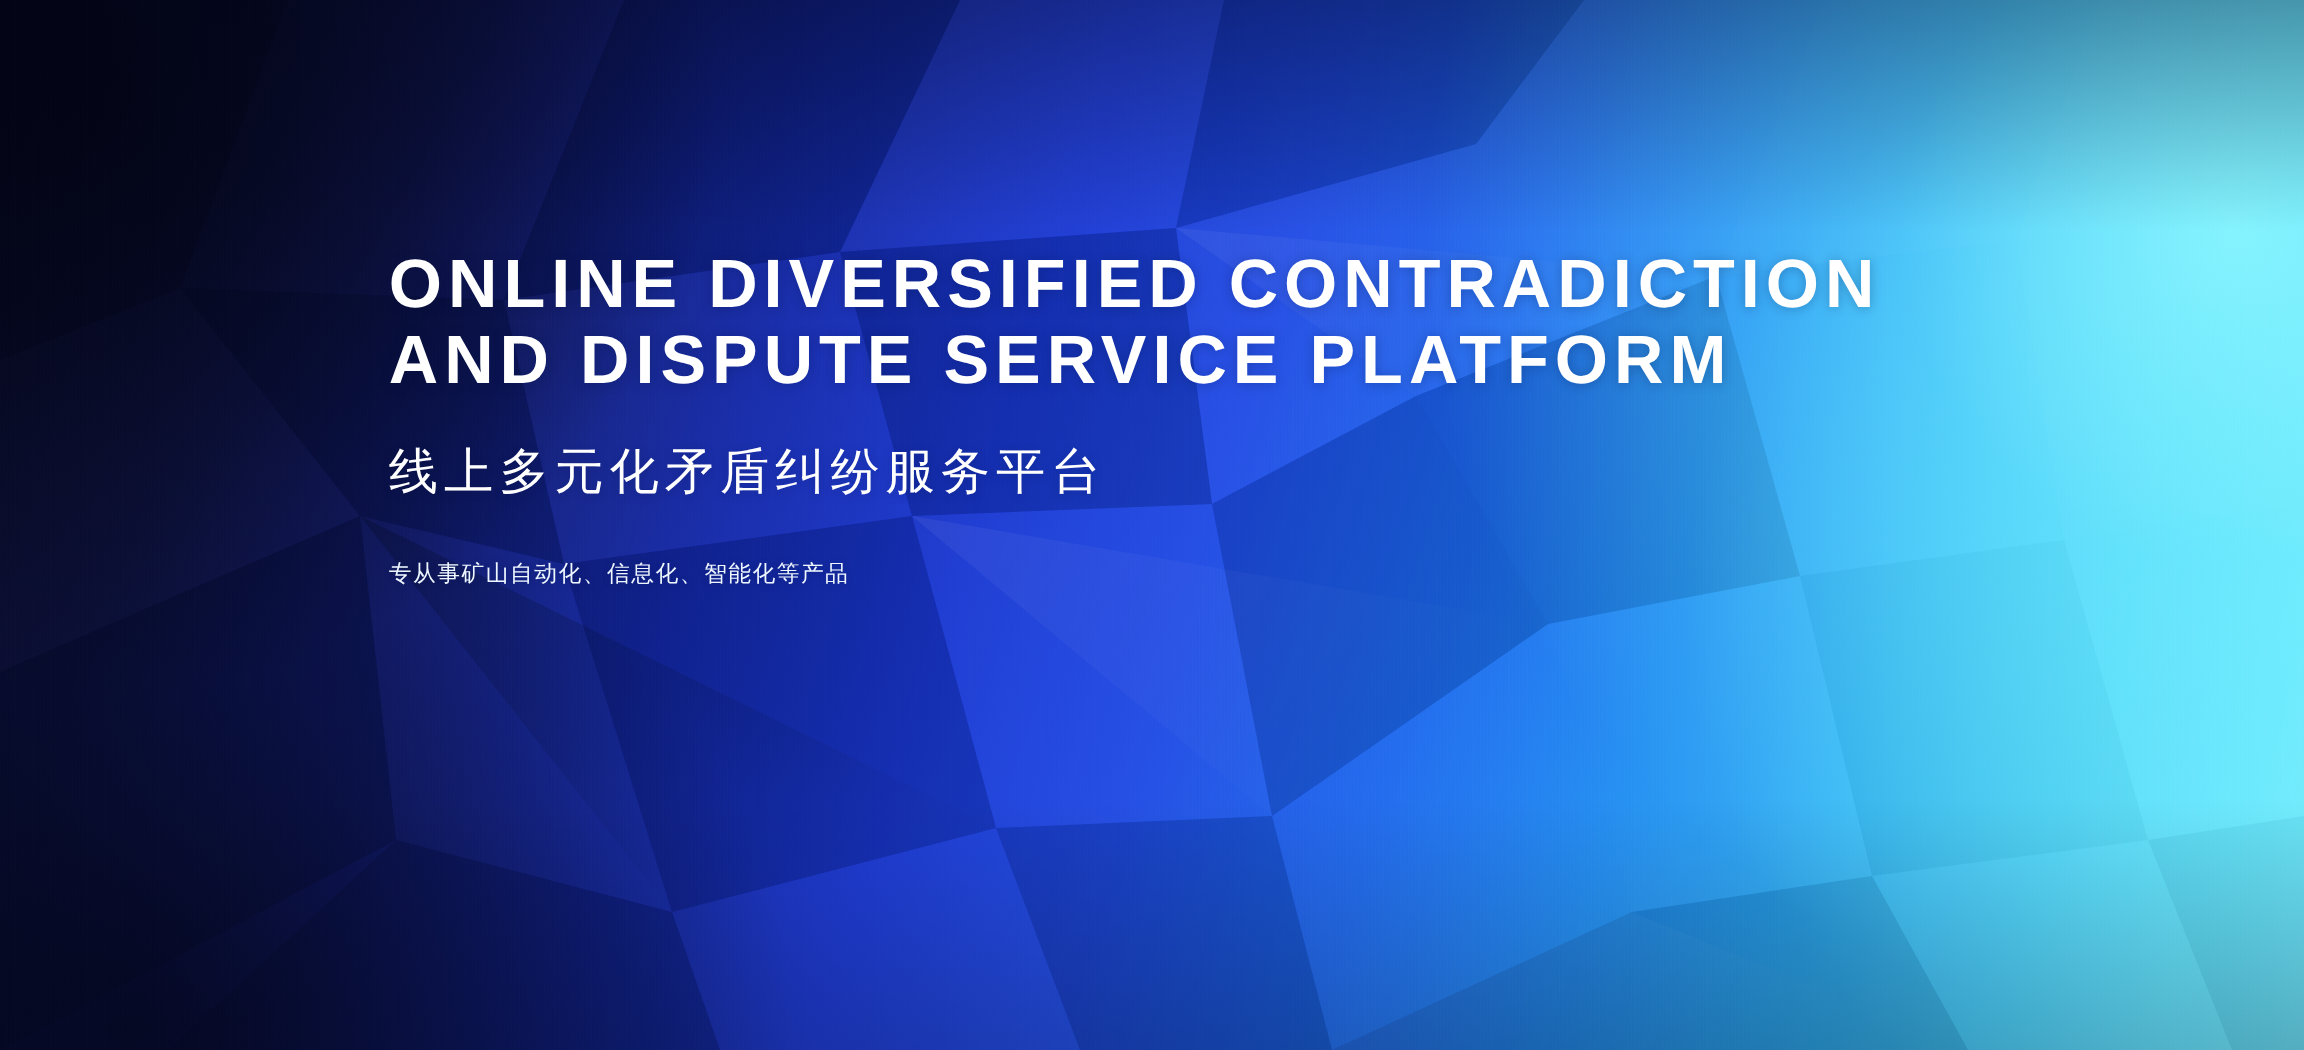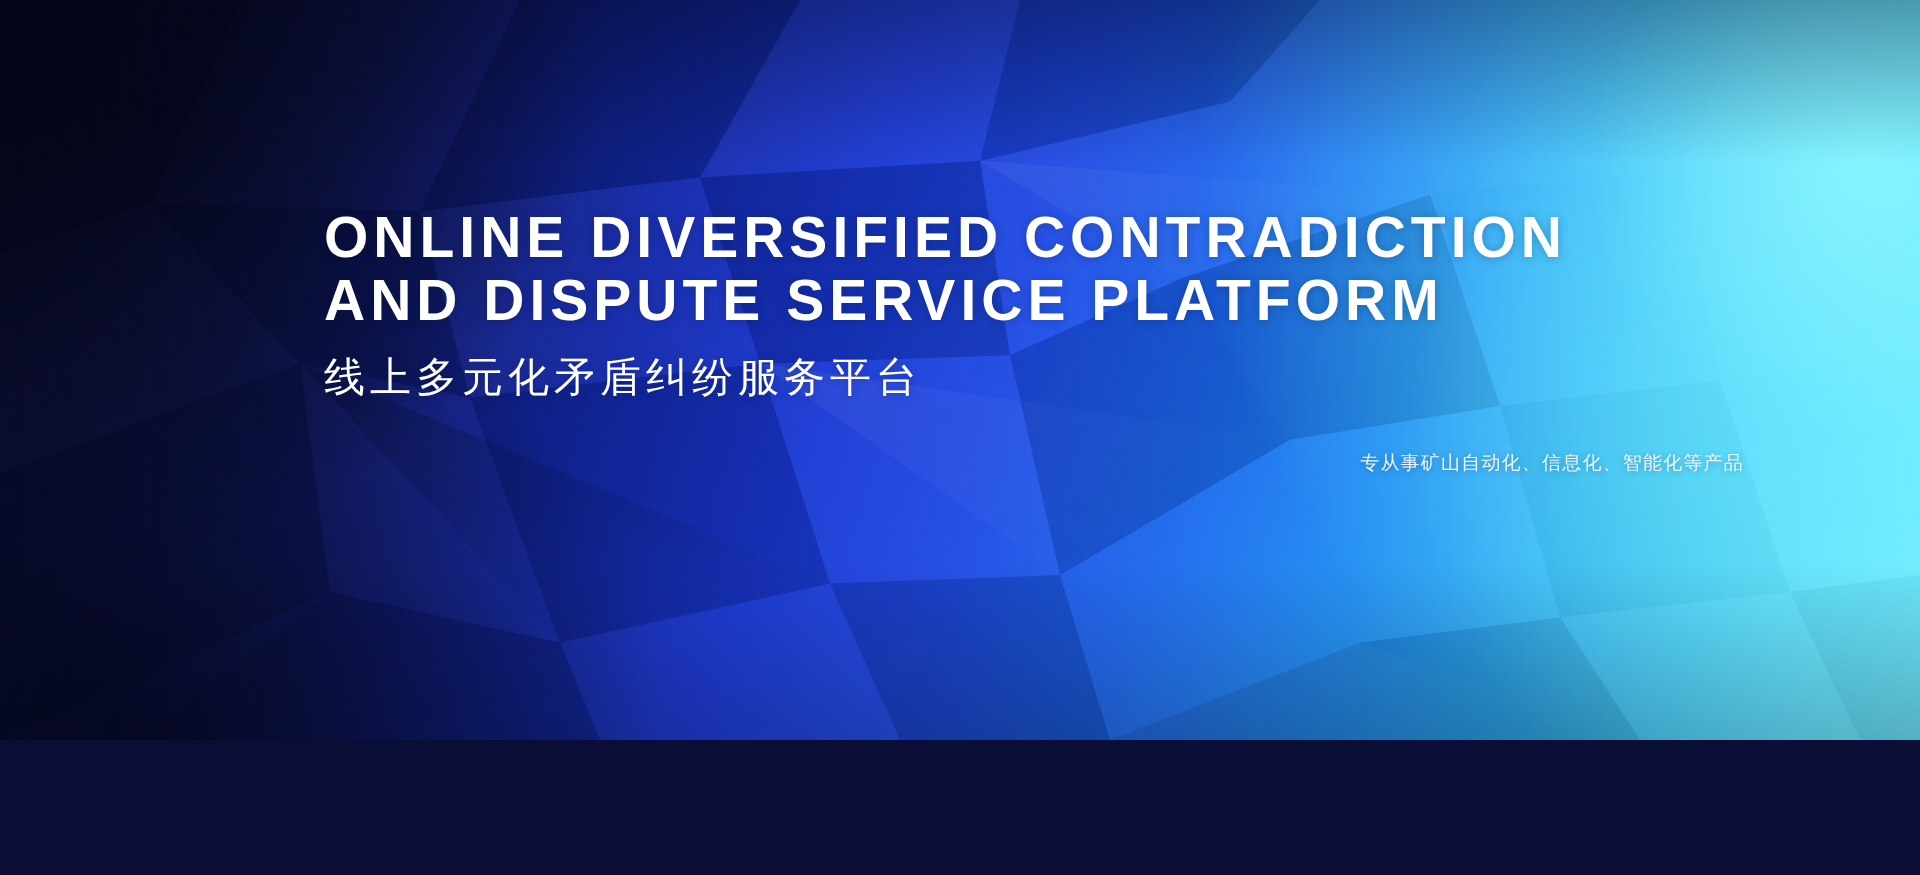--- a/index.html
+++ b/index.html
@@ -6,21 +6,21 @@
   html, body {
     width:1920px; height:875px;
     overflow:hidden;
     background:#0a0d35;
     font-family:"Liberation Sans","DejaVu Sans",sans-serif;
   }
 
   
   .banner {
     position:relative;
-    width:1920px; height:740px;
+    width:1920px; height:875px;
     overflow:hidden;
     background:#0a0d35;
   }
 
   
   .bg-base {
     position:absolute; inset:0;
     background:
       linear-gradient(107deg,
         #05071f   0%,
@@ -87,40 +87,39 @@
     font-size:57px;
     line-height:63px;
     font-weight:700;
     letter-spacing:5.0px;
     white-space:nowrap;
     text-shadow:0 1px 10px rgba(0,20,70,0.28);
   }
   .headline .hl-line { display:block; }
 
   .subtitle-cn {
-    margin-top:20px;
+    margin-top:36px;
     color:#ffffff;
     font-size:41px;
     line-height:50px;
     font-weight:300;
     letter-spacing:5px;
     white-space:nowrap;
     text-shadow:0 1px 8px rgba(0,20,70,0.25);
   }
 
   .desc {
     margin-top:43px;
     color:#eef6ff;
     font-size:19px;
     line-height:35px;
     font-weight:300;
     letter-spacing:1.2px;
     white-space:nowrap;
     text-shadow:0 1px 6px rgba(0,20,70,0.30);
-    text-align:right;
   }
   .desc .desc-line { display:block; }
 </style>
 </head>
 <body>
 
 <div class="banner">
 
   <div class="bg-base"></div>
 

